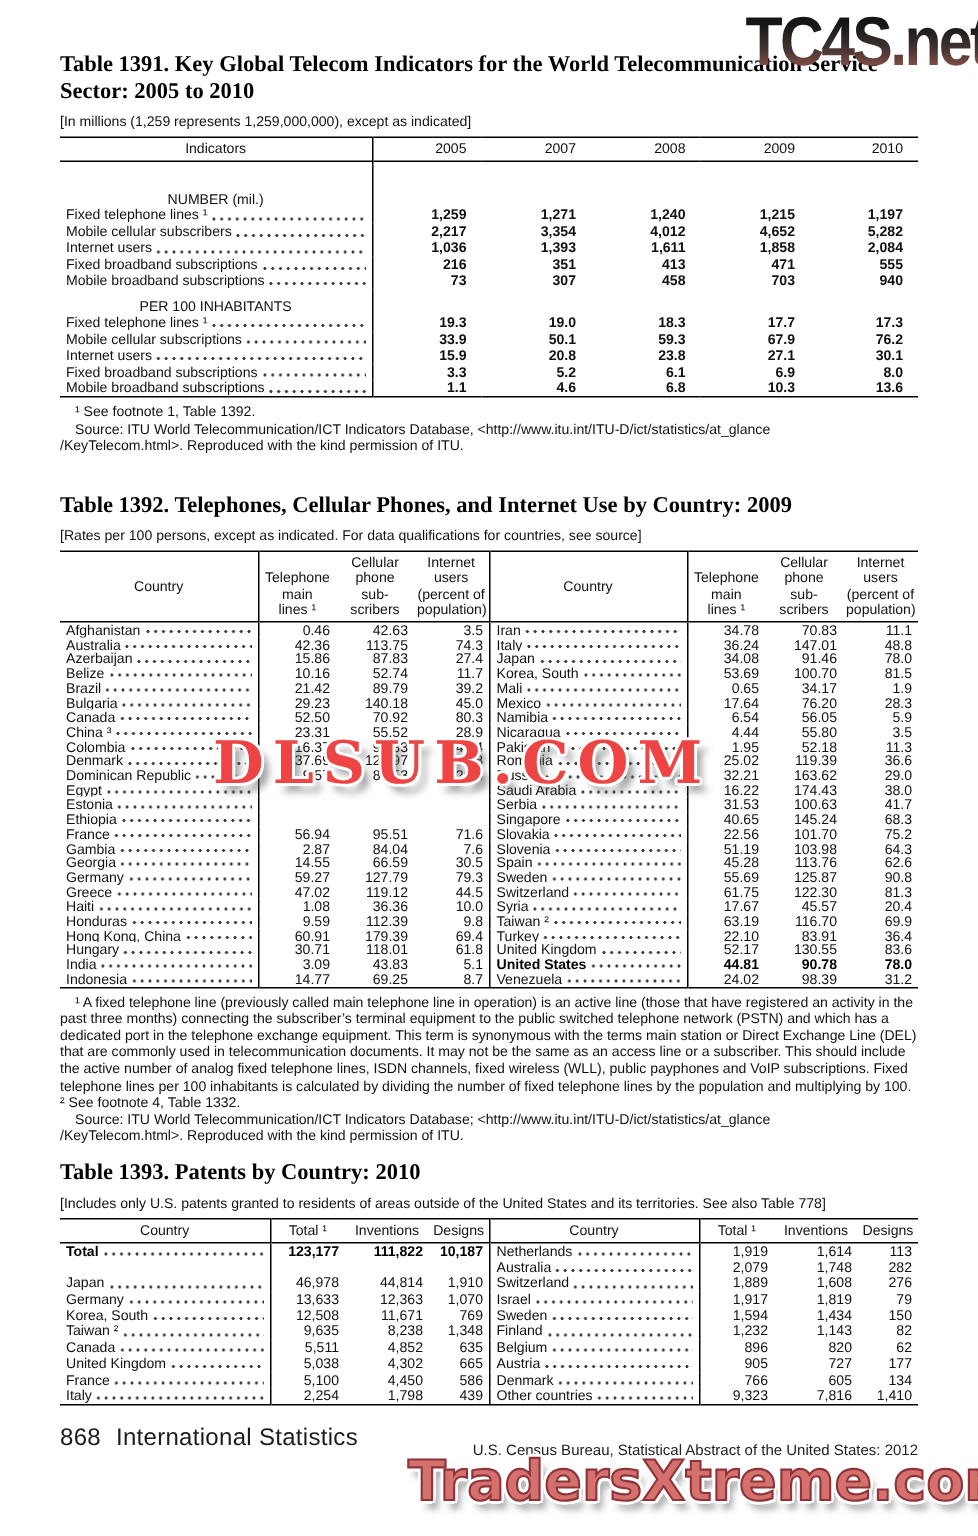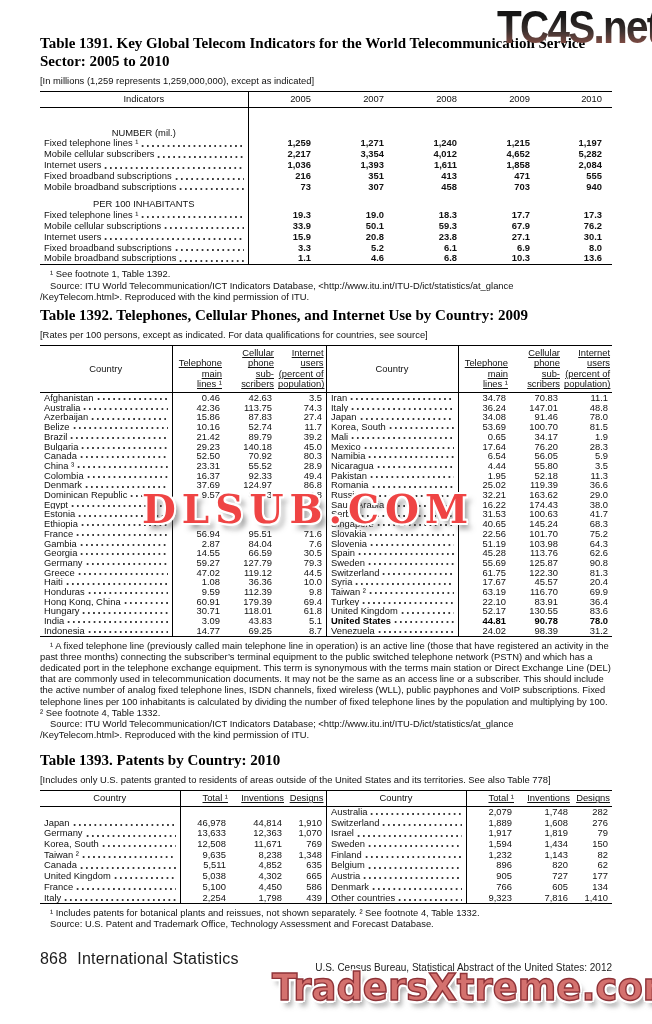--- a/index.html
+++ b/index.html
@@ -24,32 +24,32 @@
   .t1391 td{line-height:10.9px;}
   .t1392 td{line-height:9.7px;}
   .t1393 td{line-height:10.7px;}
   .vdiv{border-left:1px solid #000;}
   .cdiv{border-left:1px solid #000;text-align:right;}
   .num{text-align:right;padding-right:4px;white-space:nowrap;overflow:hidden;}
   .t1391 .num{padding-right:10px;font-weight:bold;}
   .t1391 th.h-yr{text-align:right;padding-right:10px;}
   .t1391 th.h-ind{text-align:center;}
   th.h-country{text-align:center;vertical-align:middle;}
-  th.h-num{text-align:right;white-space:pre-line;text-decoration:underline;}
+  th.h-num{text-align:center;white-space:pre-line;}
   td.lbl{display:flex;align-items:flex-end;white-space:nowrap;overflow:hidden;padding-left:4px;}
   td.section{text-align:center;padding-top:20px;}
   .leader{flex:1 1 auto;min-width:4px;height:9px;margin:0 2px;
     background:radial-gradient(circle,#3a3a3a 0.9px,rgba(0,0,0,0) 1.15px)
                left bottom 2.5px / 5.2px 2px repeat-x;}
   tr.gap td{padding-top:6px;}
   .bold, .bold span{font-weight:700;color:#000;}
   .fn{margin-top:3px;font-size:9.4px;line-height:11.2px;color:#111;}
   .fn p{margin:0;text-indent:10px;}
   .pre{white-space:pre-line;}
-  #s1392{margin-top:4px;}
+  #s1392{margin-top:26px;}
   #s1393{margin-top:11px;}
   .footer-left{position:absolute;left:40px;top:950px;font-size:16px;color:#1c1c1c;letter-spacing:.2px;}
   .footer-left .pgnum{margin-right:10px;}
   .footer-right{position:absolute;right:40px;top:962px;font-size:10px;color:#222;}
   
   .wm{position:absolute;white-space:nowrap;pointer-events:none;}
   .wm-top{
     right:-6px;top:0;font-family:"Liberation Sans",sans-serif;font-weight:700;
     font-size:46px;letter-spacing:-2px;transform:scaleX(.88);transform-origin:right top;
     color:#242424;
@@ -714,20 +714,36 @@
           <th class="h-num">Inventions</th>
           <th class="h-num">Designs</th>
           <th class="h-country cdiv">Country</th>
           <th class="h-num vdiv">Total ¹</th>
           <th class="h-num">Inventions</th>
           <th class="h-num">Designs</th>
         </tr>
       </thead>
       <tbody id="t1393-body">
           <tr>
+            <td class="lbl bold">
+              <span>Total</span>
+              <span class="leader"></span>
+            </td>
+            <td class="num vdiv bold">123,177</td>
+            <td class="num bold">111,822</td>
+            <td class="num bold">10,187</td>
+            <td class="lbl cdiv">
+              <span>Netherlands</span>
+              <span class="leader"></span>
+            </td>
+            <td class="num vdiv">1,919</td>
+            <td class="num">1,614</td>
+            <td class="num">113</td>
+          </tr>
+          <tr>
             <td class="lbl">
               <span></span>
             </td>
             <td class="num vdiv"></td>
             <td class="num"></td>
             <td class="num"></td>
             <td class="lbl cdiv">
               <span>Australia</span>
               <span class="leader"></span>
             </td>
@@ -858,24 +874,20 @@
             <td class="lbl cdiv">
               <span>Other countries</span>
               <span class="leader"></span>
             </td>
             <td class="num vdiv">9,323</td>
             <td class="num">7,816</td>
             <td class="num">1,410</td>
           </tr>
         </tbody>
     </table>
-    <div class="fn">
-      <p>¹ Includes patents for botanical plants and reissues, not shown separately. ² See footnote 4, Table 1332.</p>
-      <p>Source: U.S. Patent and Trademark Office, Technology Assessment and Forecast Database.</p>
-    </div>
   </section>
 
 </div>
 
 <div class="footer-left">
   <span class="pgnum">868</span><span>International Statistics</span>
 </div>
 <div class="footer-right">U.S. Census Bureau, Statistical Abstract of the United States: 2012</div>
 
 <div class="wm wm-top">TC4S.net</div>

